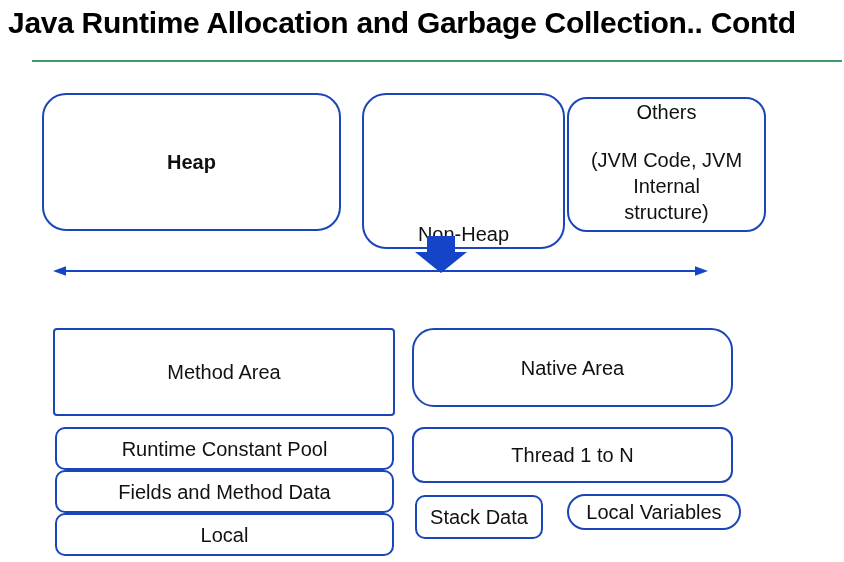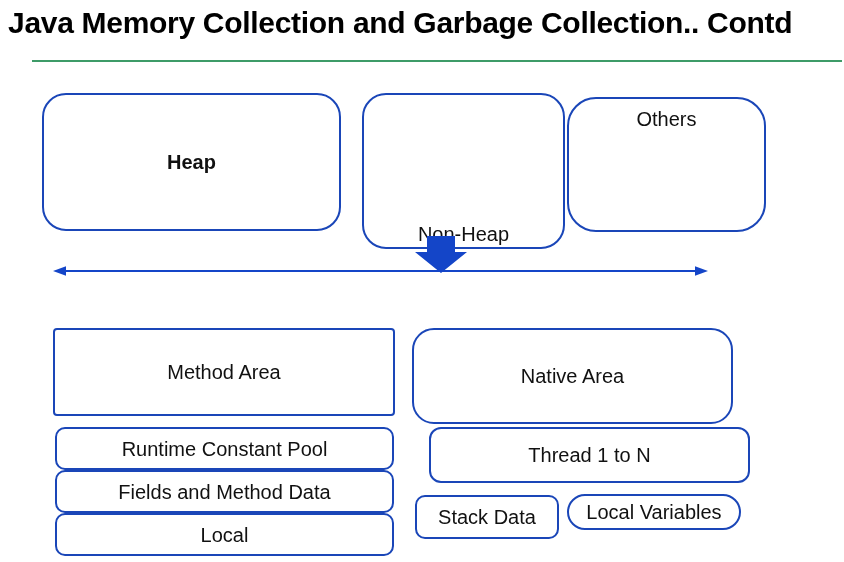--- a/index.html
+++ b/index.html
@@ -49,63 +49,66 @@
     text-align: center;
     font-size: 20px;
     line-height: 26px;
     color: var(--text);
   }
   .box-heap     { left: 42px;  top: 93px;  width: 299px; height: 138px; font-weight: bold; }
   .box-nonheap  { left: 362px; top: 93px;  width: 203px; height: 156px; align-items: flex-end; }
   .box-others   {
     left: 567px; top: 97px; width: 199px; height: 135px;
     flex-direction: column; justify-content: flex-start;
-    padding-top: 7px; border-radius: 29px;
+    padding-top: 0; border-radius: 20px;
   }
   .others-sub { margin-top: 22px; white-space: pre-line; }
   .down-arrow {
     position: absolute;
     left: 415px; top: 236px; width: 52px; height: 37px;
     color: var(--arrow-fill);
     display: block;
   }
   .span-arrow {
     position: absolute;
     left: 53px; top: 264px; width: 655px; height: 14px;
     color: var(--arrow-fill);
     display: block;
   }
   .box-method   { left: 53px;  top: 328px; width: 342px; height: 88px; border-radius: 4px; }
-  .box-native   { left: 412px; top: 328px; width: 321px; height: 96px; border-radius: 22px; }
+  .box-native   { left: 412px; top: 328px; width: 321px; height: 79px; border-radius: 22px; }
   .thin         { left: 55px;  width: 339px; height: 43px; border-radius: 10px; }
   .box-rcp      { top: 427px; }
   .box-fields   { top: 470px; }
   .box-code     { top: 513px; }
-  .box-thread   { left: 412px; top: 427px; width: 321px; height: 56px; border-radius: 12px; margin-left: 17px; }
-  .box-stack    { left: 415px; top: 495px; width: 144px; height: 44px; border-radius: 10px; text-align: right; }
+  .box-thread   { left: 412px; top: 427px; width: 321px; height: 56px; border-radius: 12px; }
+  .box-stack    { left: 415px; top: 495px; width: 128px; height: 44px; border-radius: 10px; text-align: right; }
   .box-localv   { left: 567px; top: 494px; width: 174px; height: 36px; border-radius: 22px; align-items: center; }
 </style>
 </head>
 <body>
 
 <div class="slide">
 
-  <div class="title">Java Memory Collection and Garbage Collection.. Contd</div>
+  <div class="title">Java Runtime Allocation and Garbage Collection.. Contd</div>
   <div class="divider"></div>
 
   <div class="rbox box-heap">
     <span>Heap</span>
   </div>
 
   <div class="rbox box-nonheap">
     <span>Non-Heap</span>
   </div>
 
   <div class="rbox box-others">
     <div>Others</div>
+    <div class="others-sub">(JVM Code, JVM
+Internal
+structure)</div>
   </div>
 
   <svg class="down-arrow" viewBox="0 0 52 37" preserveAspectRatio="none" aria-hidden="true">
     <polygon points="12,0 40,0 40,16 52,16 26,37 0,16 12,16" fill="currentColor"></polygon>
   </svg>
 
   <svg class="span-arrow" viewBox="0 0 655 14" preserveAspectRatio="none" aria-hidden="true">
     <line x1="11" y1="7" x2="644" y2="7" stroke="currentColor" stroke-width="2"></line>
     <polygon points="0,7 13,2.2 13,11.8" fill="currentColor"></polygon>
     <polygon points="655,7 642,2.2 642,11.8" fill="currentColor"></polygon>

